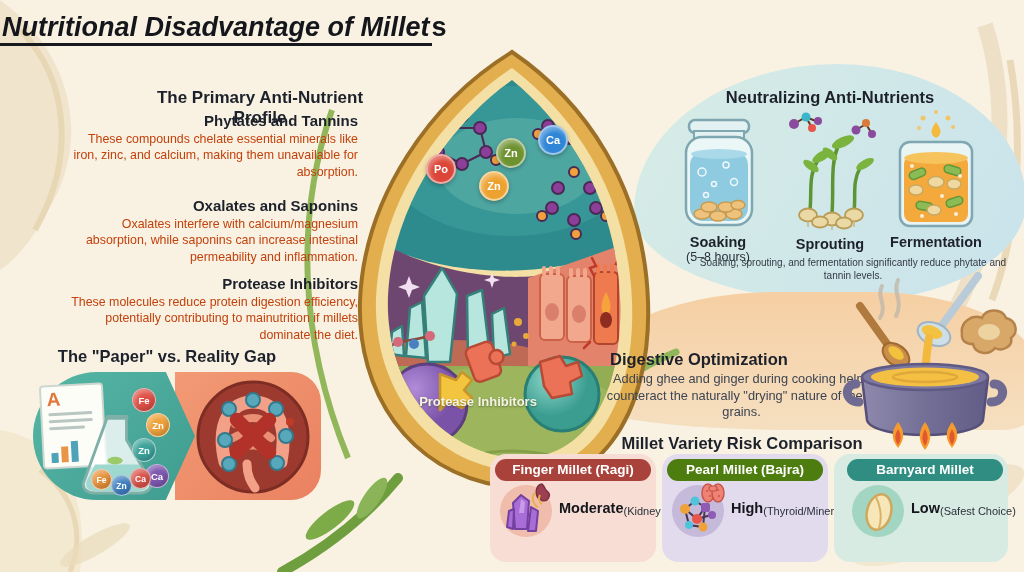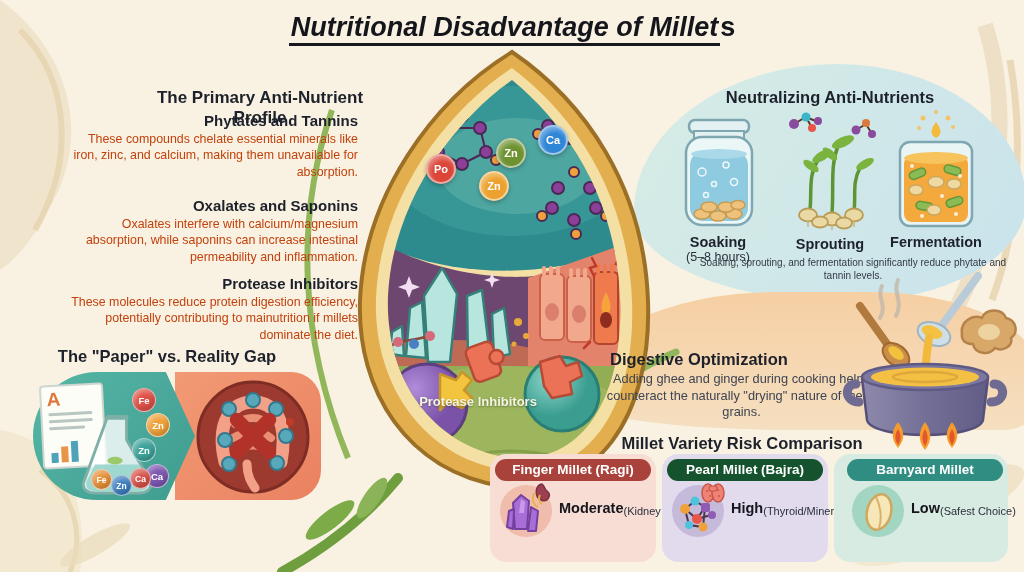--- a/index.html
+++ b/index.html
@@ -1,21 +1,21 @@
 <!DOCTYPE html>
 <html><head>
 <meta charset="utf-8">
 <style>
   html,body{margin:0;padding:0;background:#f9f2e2;}
   .canvas{position:relative;width:1024px;height:572px;background:#f9f2e2;overflow:hidden;
           font-family:"Liberation Sans",sans-serif;color:#262b36;}
   .abs{position:absolute;}
   svg{display:block;}
   
-  .title{top:12px;left:0;width:1024px;text-align:center;font-size:27px;font-weight:bold;color:#14161c;}
+  .title{top:12px;left:0;width:1024px;font-size:27px;font-weight:bold;color:#14161c;}
   .title .main{font-style:italic;border-bottom:3px solid #17191f;padding:0 2px 1px;}
   .title .suffix{font-style:normal;}
   
   .profile-heading{top:88px;left:130px;width:260px;text-align:center;font-size:17px;font-weight:bold;color:#1d212b;}
   .anp-section{left:64px;width:294px;text-align:right;}
   .anp-section h4{margin:0 0 2px;font-size:15px;color:#1d212b;}
   .anp-section p{margin:0;font-size:12.4px;line-height:1.32;color:#c2410c;}
   .s1{top:112px;} .s2{top:197px;} .s3{top:275px;}
   .gap-heading{top:347px;left:28px;width:278px;text-align:center;font-size:16.5px;font-weight:bold;color:#1d212b;}
   .gap-caption{top:505px;left:26px;width:300px;text-align:center;font-size:13px;line-height:1.3;color:#2e4d54;}
@@ -52,21 +52,21 @@
   
   .dig-heading{top:350px;left:610px;width:268px;font-size:16.5px;font-weight:bold;color:#1d212b;}
   .dig-body{top:371px;left:594px;width:295px;text-align:center;font-size:12.8px;line-height:1.3;color:#3d4452;}
   
   .comp-heading{top:434px;left:590px;width:304px;text-align:center;font-size:16.5px;font-weight:bold;color:#1d212b;}
   .card{position:absolute;top:454px;width:166px;height:108px;border-radius:16px;}
   .card-ragi{left:490px;background:#f7ddd4;}
   .card-bajra{left:662px;background:#e2dbee;}
   .card-barnyard{left:834px;background:#d8ebe2;padding-left:8px;}
   .card-header{margin:5px 5px 2px;border-radius:13px;padding:3px 0 4px;text-align:center;color:#fff;font-weight:bold;font-size:13.5px;}
-  .h-ragi{background:#a8423a;} .h-bajra{background:#14532d;} .h-barnyard{background:#2f8d82;}
+  .h-ragi{background:#a8423a;} .h-bajra{background:#4d7c0f;} .h-barnyard{background:#2f8d82;}
   .card-body{display:flex;align-items:center;gap:7px;padding:2px 6px 0 10px;}
   .icon-circle{width:52px;height:52px;border-radius:50%;flex:0 0 auto;position:relative;}
   .c-ragi{background:#f0bcab;} .c-bajra{background:#c6bada;} .c-barnyard{background:#a3d6c2;}
   .gauge-col{width:100px;display:flex;flex-direction:row;align-items:center;}
   .risk{font-size:14.5px;font-weight:bold;color:#14161c;margin-top:-6px;}
   .risk-detail{font-size:11px;color:#2b303c;white-space:nowrap;}
 </style>
 </head>
 <body>
 

